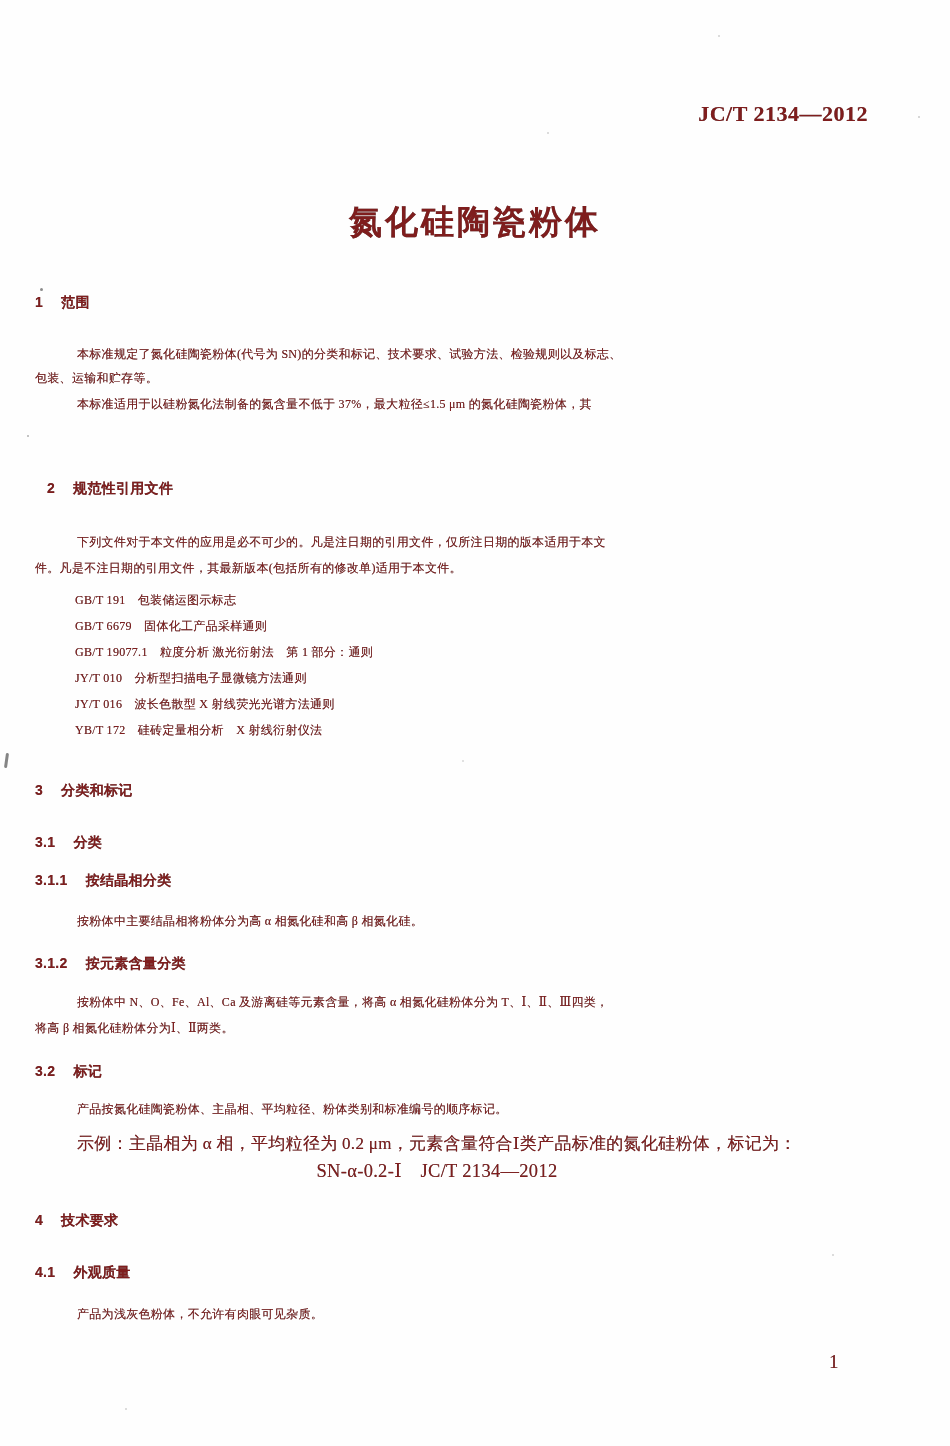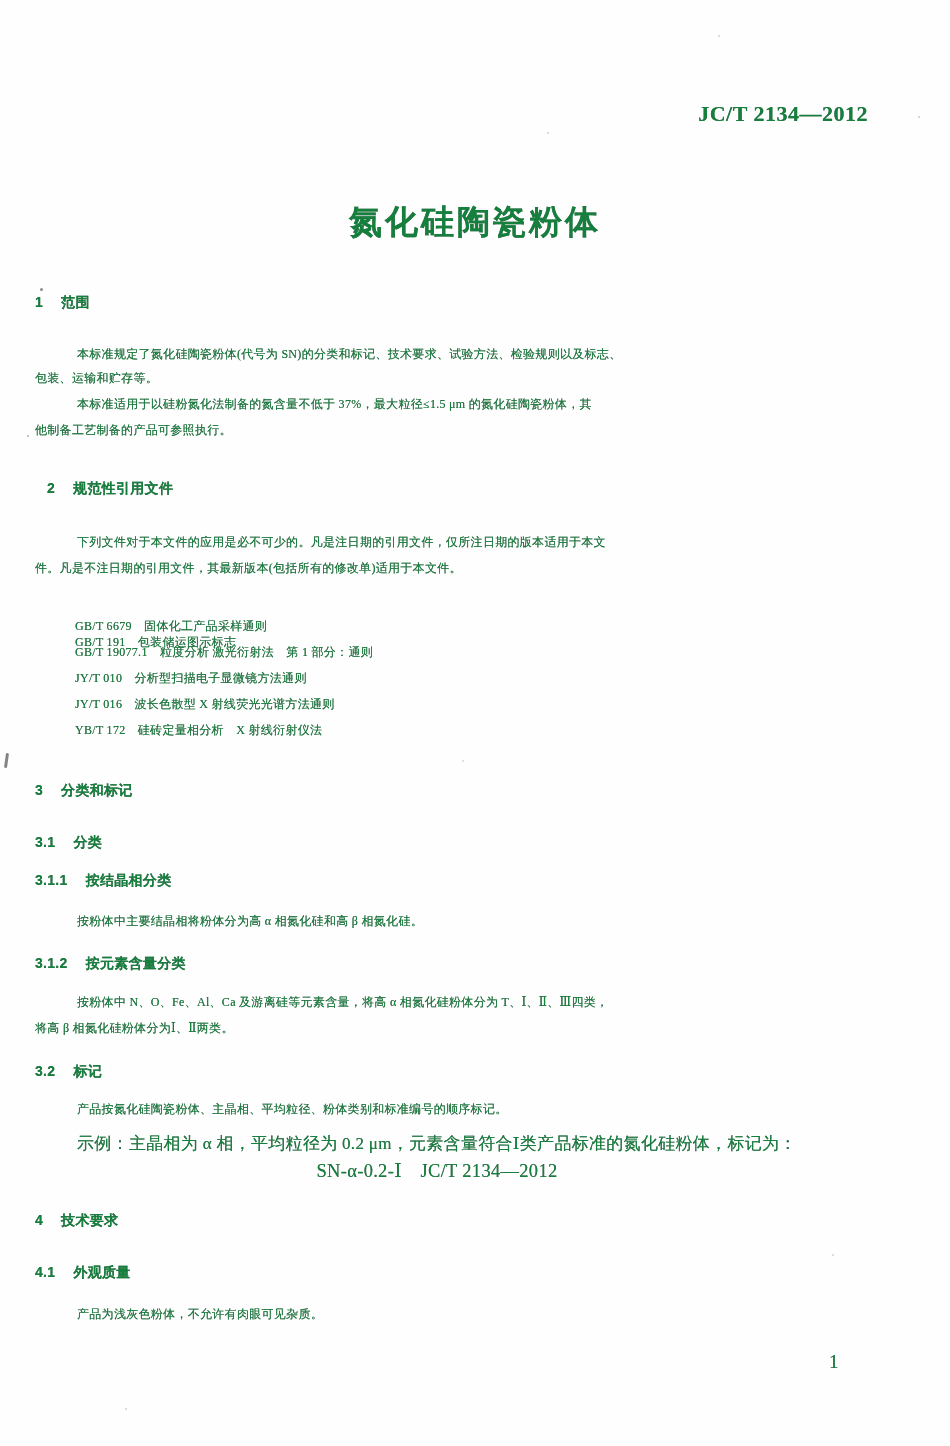--- a/index.html
+++ b/index.html
@@ -2,21 +2,21 @@
 <html><head>
 <meta charset="utf-8">
 <style>
   html,body{margin:0;padding:0;background:#ffffff;}
   .page{
     position:relative;
     width:950px;height:1446px;
     background:#fefefe;
     overflow:hidden;
     font-family:"Liberation Serif","DejaVu Serif",serif;
-    color:#15803d;
+    color:#7f1d1d;
   }
   .line{
     position:absolute;
     white-space:nowrap;
     font-size:12px;
     line-height:1;
     letter-spacing:0.3px;
     text-shadow:0 0 0.5px rgba(20,20,20,0.6);
   }
   .head{
@@ -33,21 +33,21 @@
   
   .h-s1{top:295px;left:35px;}
   .p1l1{top:348px;left:77px;}
   .p1l2{top:372px;left:35px;}
   .p2l1{top:398px;left:77px;}
   .p2l2{top:424px;left:35px;}
   
   .h-s2{top:481px;left:35px;margin-left:12px;}
   .p3l1{top:536px;left:77px;}
   .p3l2{top:562px;left:35px;}
-  .ref0{top:594px;left:75px;margin-top:42px;}
+  .ref0{top:594px;left:75px;}
   .ref1{top:620px;left:75px;}
   .ref2{top:646px;left:75px;}
   .ref3{top:672px;left:75px;}
   .ref4{top:698px;left:75px;}
   .ref5{top:724px;left:75px;}
   
   .h-s3{top:783px;left:35px;}
   .h-s31{top:835px;left:35px;}
   .h-s311{top:873px;left:35px;text-align:right;}
   .p311{top:915px;left:77px;}
@@ -83,21 +83,20 @@
 
   <div class="line std-code">JC/T 2134—2012</div>
   <div class="line doc-title">氮化硅陶瓷粉体</div>
 
   <div class="line head h-s1">
     <span class="num">1</span><span>范围</span>
   </div>
   <div class="line p1l1">本标准规定了氮化硅陶瓷粉体(代号为 SN)的分类和标记、技术要求、试验方法、检验规则以及标志、</div>
   <div class="line p1l2">包装、运输和贮存等。</div>
   <div class="line p2l1">本标准适用于以硅粉氮化法制备的氮含量不低于 37%，最大粒径≤1.5 μm 的氮化硅陶瓷粉体，其</div>
-  <div class="line p2l2">他制备工艺制备的产品可参照执行。</div>
 
   <div class="line head h-s2">
     <span class="num">2</span><span>规范性引用文件</span>
   </div>
   <div class="line p3l1">下列文件对于本文件的应用是必不可少的。凡是注日期的引用文件，仅所注日期的版本适用于本文</div>
   <div class="line p3l2">件。凡是不注日期的引用文件，其最新版本(包括所有的修改单)适用于本文件。</div>
   <div class="line ref0">GB/T 191　包装储运图示标志</div>
   <div class="line ref1">GB/T 6679　固体化工产品采样通则</div>
   <div class="line ref2">GB/T 19077.1　粒度分析 激光衍射法　第 1 部分：通则</div>
   <div class="line ref3">JY/T 010　分析型扫描电子显微镜方法通则</div>

